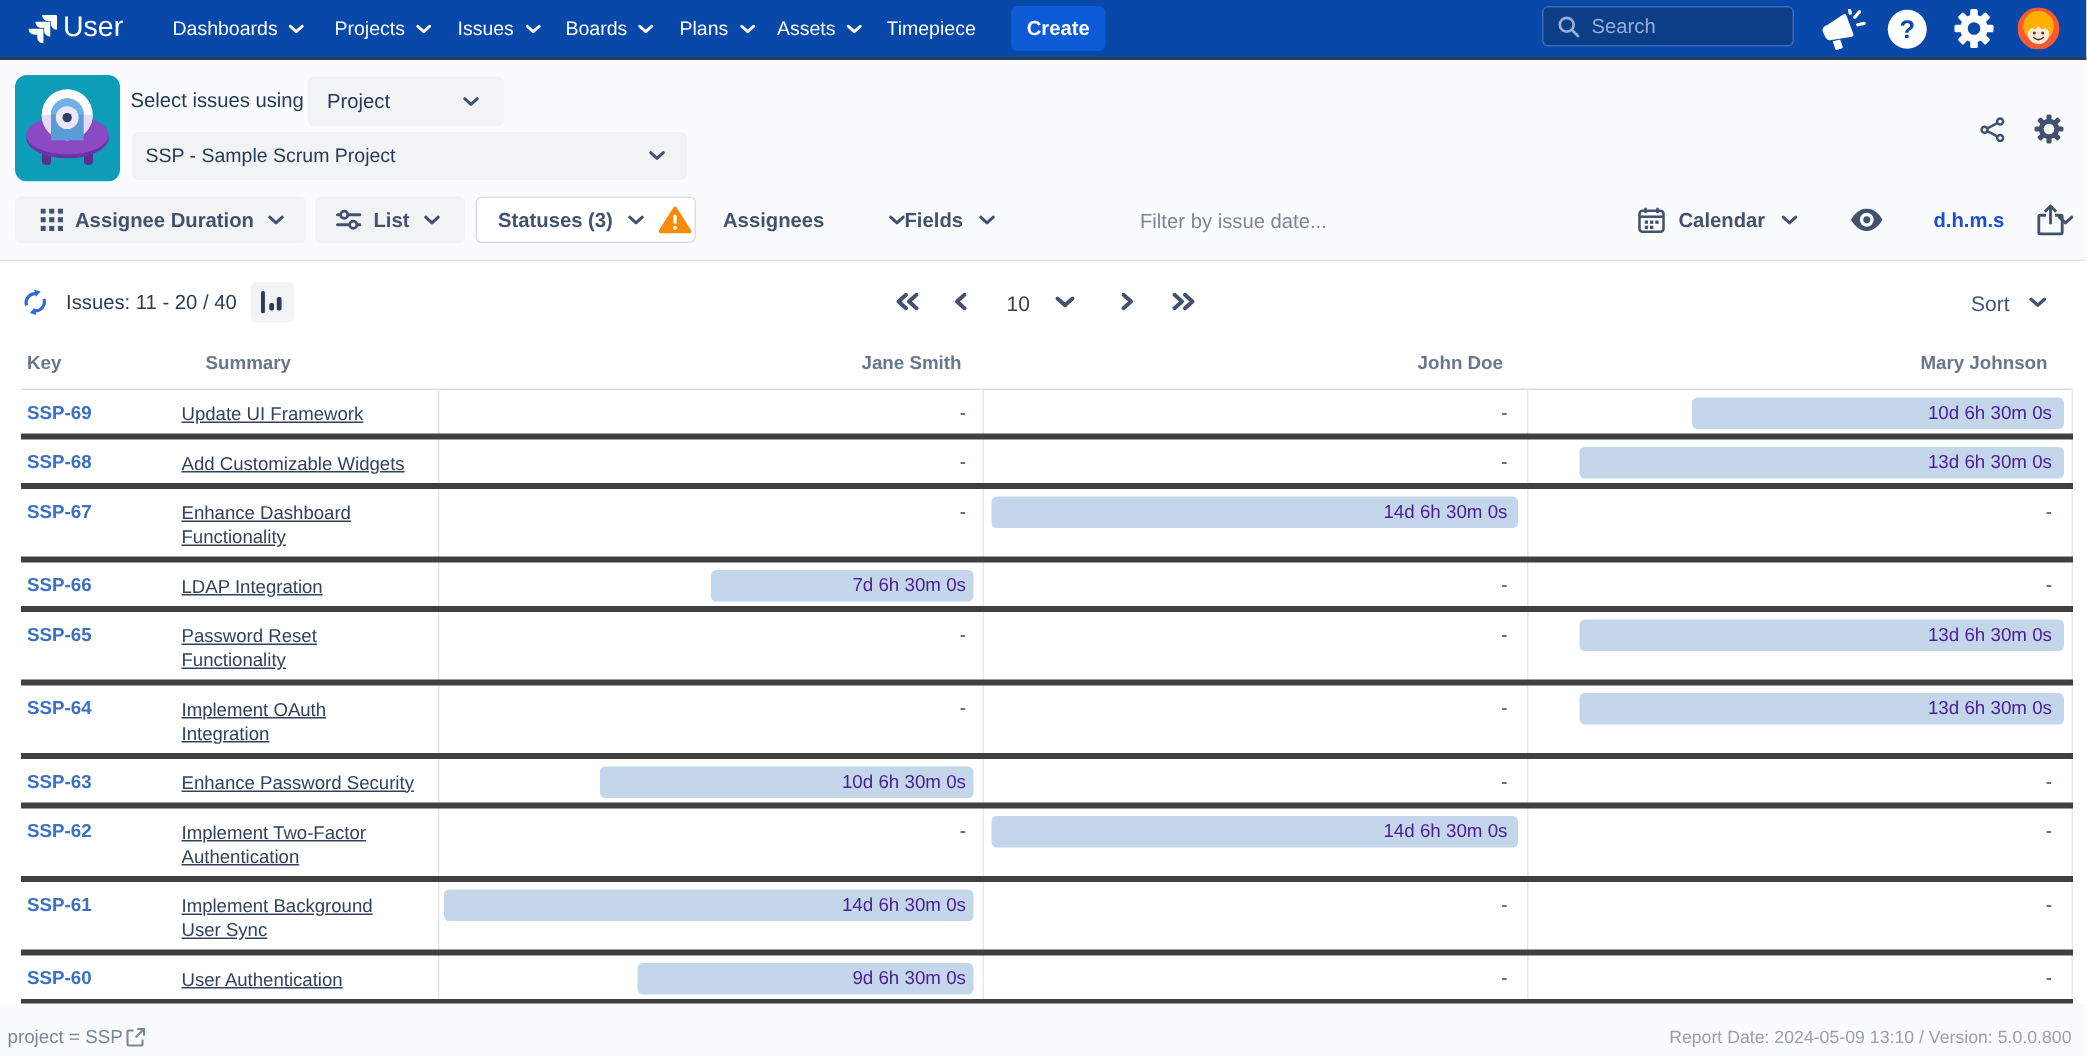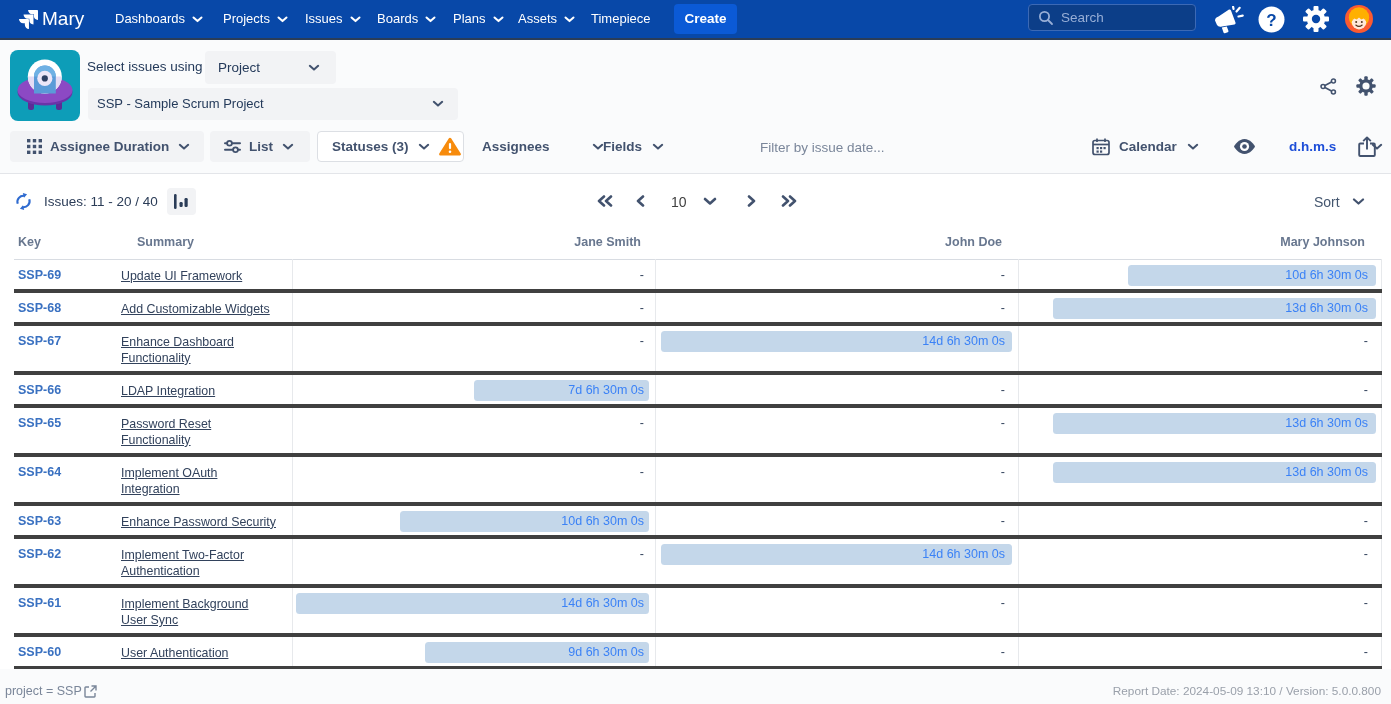--- a/index.html
+++ b/index.html
@@ -24,36 +24,36 @@
 .ctrl { position:absolute; color:#2b3c57; font-size:13.5px; }
 
 #tbl { position:absolute; left:14px; top:231px; width:1368px; }
 .hcell { position:absolute; top:4px; height:24px; font-size:12.5px; font-weight:700; color:#68778f; }
 .row { position:absolute; left:0; width:1368px; border-bottom:4px solid #404040; }
 .key { position:absolute; left:4px; top:9px; font-size:12.5px; font-weight:700; color:#3a71c1; }
 .sum { position:absolute; left:107px; top:8.5px; width:157px; font-size:12.4px; color:#32425c; line-height:16.5px;text-decoration:underline; }
 .vb { position:absolute; top:0; bottom:0; width:1px; background:#e7e9ec; }
 .dash { position:absolute; top:9px; font-size:12.5px; color:#32425c; text-align:right; }
 .bar { position:absolute; top:6px; height:21px; background:#c4d7ea; border-radius:3.5px; }
-.bartxt { position:absolute; top:9px; font-size:12.5px; color:#3b82f6; text-align:right; }
+.bartxt { position:absolute; top:9px; font-size:12.5px; color:#4c1d95; text-align:right; }
 
 #foot { position:absolute; left:0; top:669px; width:1391px; height:35px; background:#fafbfc; }
 </style>
 </head>
 <body>
 
 <div id="nav">
   <svg class="abs" style="left:19px;top:10px" width="19" height="19" viewBox="0 0 24 24">
       <g fill="#ffffff">
         <path d="M11.571 11.513H0a5.218 5.218 0 0 0 5.232 5.215h2.13v2.057A5.215 5.215 0 0 0 12.575 24V12.518a1.005 1.005 0 0 0-1.005-1.005z"></path>
         <path d="M17.292 5.756H5.736a5.215 5.215 0 0 0 5.215 5.214h2.129v2.058a5.218 5.218 0 0 0 5.215 5.214V6.758a1.001 1.001 0 0 0-1.003-1.002z"></path>
         <path d="M23.013 0H11.455a5.215 5.215 0 0 0 5.215 5.215h2.129v2.057A5.215 5.215 0 0 0 24 12.483V1.005A1.001 1.001 0 0 0 23.013 0z"></path>
       </g>
     </svg>
-  <div class="navitem" style="left:42px; font-size:19px; font-weight:500;">Mary</div>
+  <div class="navitem" style="left:42px; font-size:19px; font-weight:500;">User</div>
   <div class="navitem" style="left:115px">Dashboards<span class="nchev"><svg width="11" height="7" viewBox="0 0 11 7">
           <path d="M1.5 1.5l4 3.6 4-3.6" stroke="#fff" stroke-width="2" fill="none" stroke-linecap="round" stroke-linejoin="round"></path>
         </svg></span></div>
   <div class="navitem" style="left:223px">Projects<span class="nchev"><svg width="11" height="7" viewBox="0 0 11 7">
           <path d="M1.5 1.5l4 3.6 4-3.6" stroke="#fff" stroke-width="2" fill="none" stroke-linecap="round" stroke-linejoin="round"></path>
         </svg></span></div>
   <div class="navitem" style="left:305px">Issues<span class="nchev"><svg width="11" height="7" viewBox="0 0 11 7">
           <path d="M1.5 1.5l4 3.6 4-3.6" stroke="#fff" stroke-width="2" fill="none" stroke-linecap="round" stroke-linejoin="round"></path>
         </svg></span></div>
   <div class="navitem" style="left:377px">Boards<span class="nchev"><svg width="11" height="7" viewBox="0 0 11 7">

